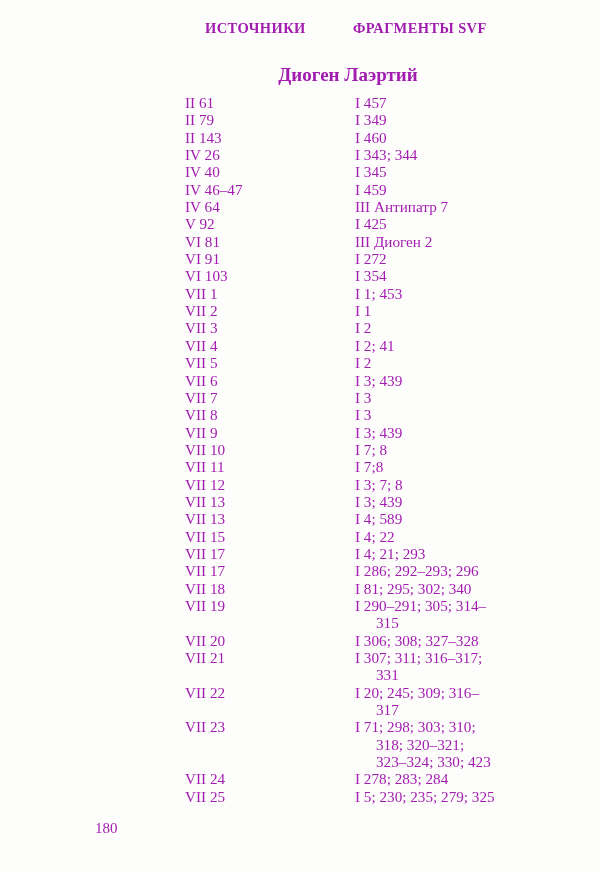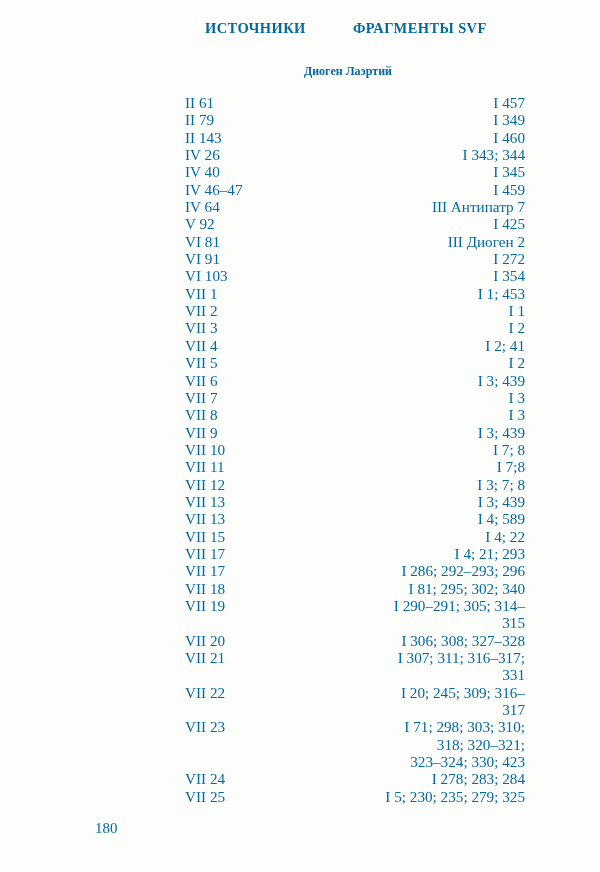--- a/index.html
+++ b/index.html
@@ -5,21 +5,21 @@
   html, body {
     margin: 0;
     padding: 0;
     background: #e8e8e8;
   }
   .page {
     position: relative;
     width: 600px;
     height: 872px;
     background: #fdfdfc;
-    color: #0369a1;
+    color: #a21caf;
     font-family: "Liberation Serif", "DejaVu Serif", serif;
     overflow: hidden;
   }
   .running-head {
     position: absolute;
     top: 20px;
     left: 0;
     width: 600px;
     height: 18px;
     font-weight: bold;
@@ -37,21 +37,21 @@
     top: 0;
   }
   .section-title {
     position: absolute;
     top: 64px;
     left: 185px;
     width: 326px;
     margin: 0;
     text-align: center;
     font-weight: bold;
-    font-size: 12px;
+    font-size: 19px;
   }
   .table {
     position: absolute;
     top: 94px;
     left: 185px;
     width: 340px;
     font-size: 15.2px;
     line-height: 17.35px;
   }
   .row {
@@ -59,21 +59,20 @@
     align-items: flex-start;
   }
   .src {
     flex: 0 0 170px;
   }
   .frag {
     flex: 1 1 auto;
     white-space: pre-line;
     padding-left: 21px;
     text-indent: -21px;
-    text-align: right;
   }
   .page-number {
     position: absolute;
     left: 95px;
     top: 820px;
     font-size: 15px;
     text-align: center;
   }
 </style>
 </head>

